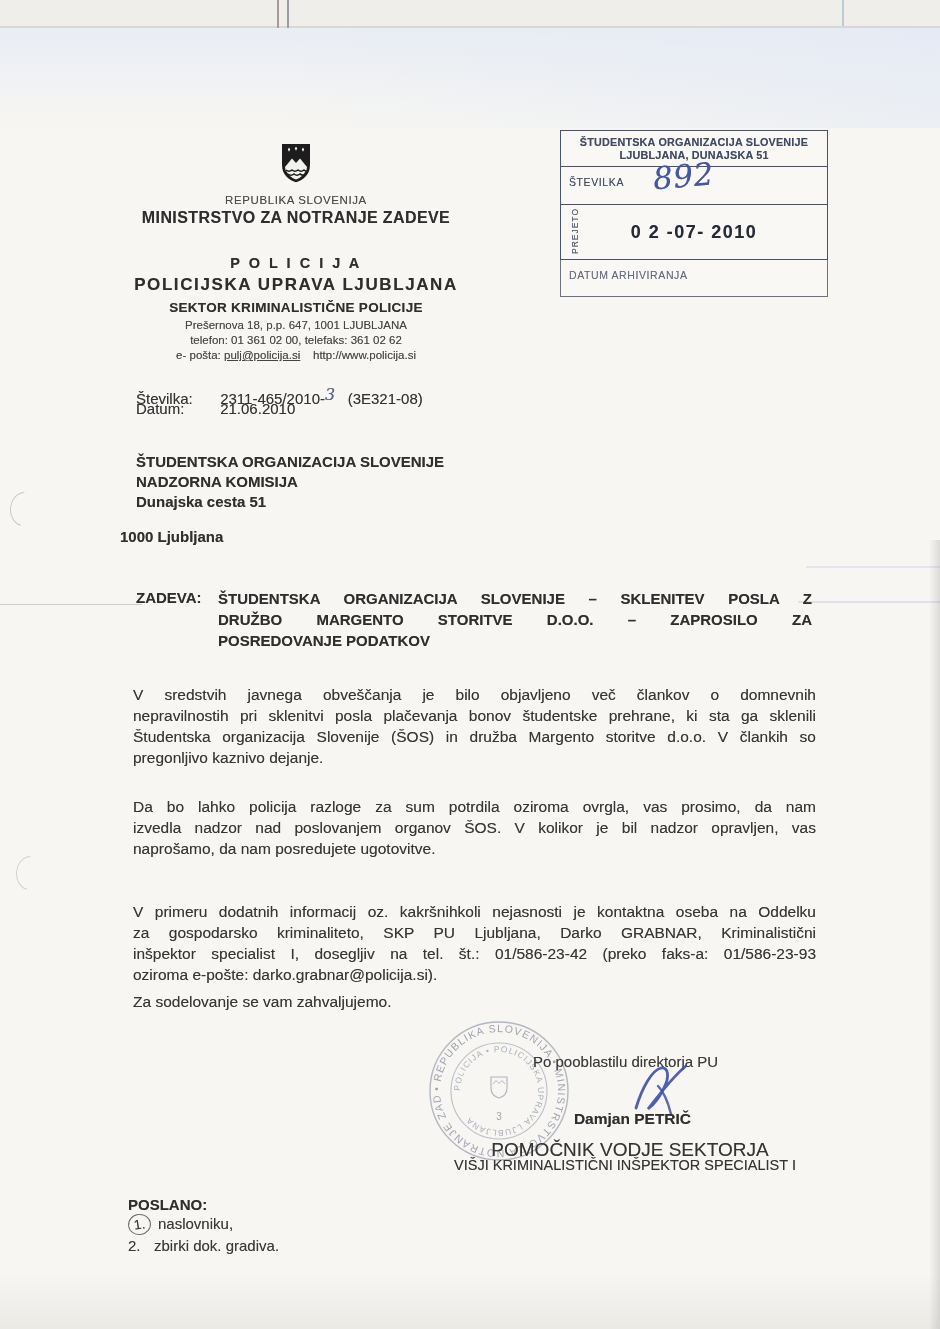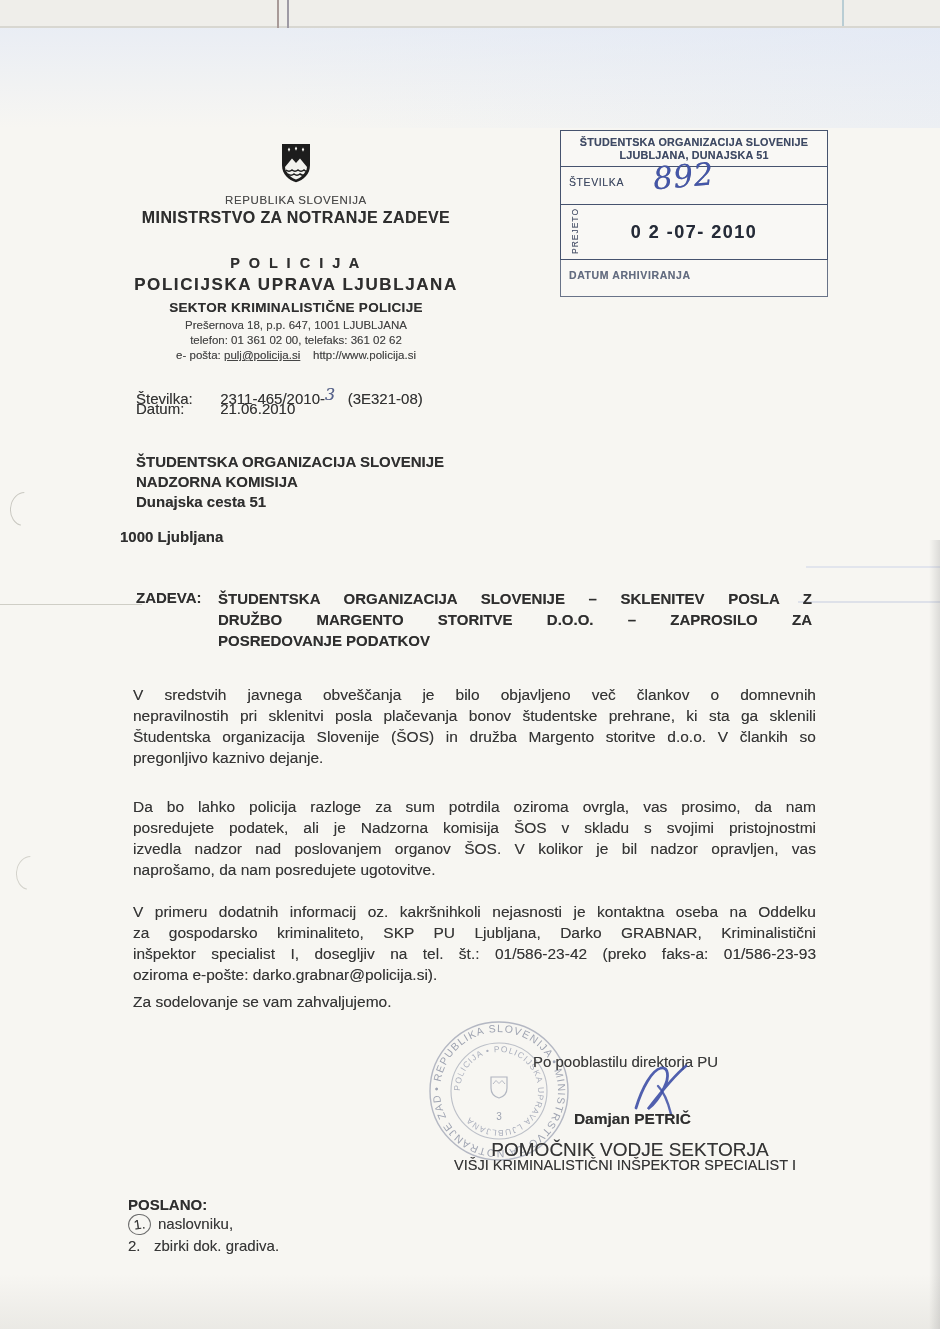--- a/index.html
+++ b/index.html
@@ -46,21 +46,21 @@
   .sb-head{border-top:1.6px solid #46536e;text-align:center;padding:5px 2px 4px;font-size:10.8px;
            font-weight:600;letter-spacing:.2px;line-height:13px;}
   .sb-stevilka{height:28px;font-size:10.5px;letter-spacing:.6px;padding:9px 0 0 8px;}
   .sb-892{position:absolute;left:92px;top:-9px;font-family:"DejaVu Serif",serif;font-style:italic;
           font-size:31px;color:#4456a8;transform:rotate(-5deg);font-weight:500;}
   .sb-prejeto{height:54px;}
   .sb-prejeto-label{position:absolute;left:-9px;top:21px;font-size:8.5px;letter-spacing:1px;
           transform:rotate(-90deg);color:#4a5570;}
   .sb-date{position:absolute;left:0;right:0;top:17px;text-align:center;font-size:18px;font-weight:bold;
           letter-spacing:1.5px;color:#252b38;}
-  .sb-archive,.sb-class{height:27px;font-size:10.5px;letter-spacing:.6px;padding:9px 9px 0 8px;opacity:.8;font-weight:bold;}
+  .sb-archive,.sb-class{height:27px;font-size:10.5px;letter-spacing:.6px;padding:9px 9px 0 8px;opacity:.8;}
 
   
   .ref-row{left:136px;font-size:15px;color:#333;}
   .ref-label{display:inline-block;width:80px;}
   .hand3{font-family:"DejaVu Serif",serif;font-style:italic;color:#55628f;font-size:16px;
          position:relative;top:-4px;}
   .recipient{left:136px;top:452px;font-size:15px;font-weight:bold;line-height:20px;color:#2f2f2f;}
   .recipient-city{left:120px;top:528px;font-size:15px;font-weight:bold;color:#2f2f2f;}
 
   
@@ -177,21 +177,20 @@
   </div>
 
   <div class="abs para p1 doc">
     <div class="jline">V sredstvih javnega obveščanja je bilo objavljeno več člankov o domnevnih</div>
     <div class="jline">nepravilnostih pri sklenitvi posla plačevanja bonov študentske prehrane, ki sta ga sklenili</div>
     <div class="jline">Študentska organizacija Slovenije (ŠOS) in družba Margento storitve d.o.o. V člankih so</div>
     <div class="jline last">pregonljivo kaznivo dejanje.</div>
   </div>
   <div class="abs para p2 doc">
     <div class="jline">Da bo lahko policija razloge za sum potrdila oziroma ovrgla, vas prosimo, da nam</div>
-    <div class="jline">posredujete podatek, ali je Nadzorna komisija ŠOS v skladu s svojimi pristojnostmi</div>
     <div class="jline">izvedla nadzor nad poslovanjem organov ŠOS. V kolikor je bil nadzor opravljen, vas</div>
     <div class="jline last">naprošamo, da nam posredujete ugotovitve.</div>
   </div>
   <div class="abs para p3 doc">
     <div class="jline">V primeru dodatnih informacij oz. kakršnihkoli nejasnosti je kontaktna oseba na Oddelku</div>
     <div class="jline">za gospodarsko kriminaliteto, SKP PU Ljubljana, Darko GRABNAR, Kriminalistični</div>
     <div class="jline">inšpektor specialist I, dosegljiv na tel. št.: 01/586-23-42 (preko faks-a: 01/586-23-93</div>
     <div class="jline last">oziroma e-pošte: darko.grabnar@policija.si).</div>
   </div>
   <div class="abs closing doc">Za sodelovanje se vam zahvaljujemo.</div>

